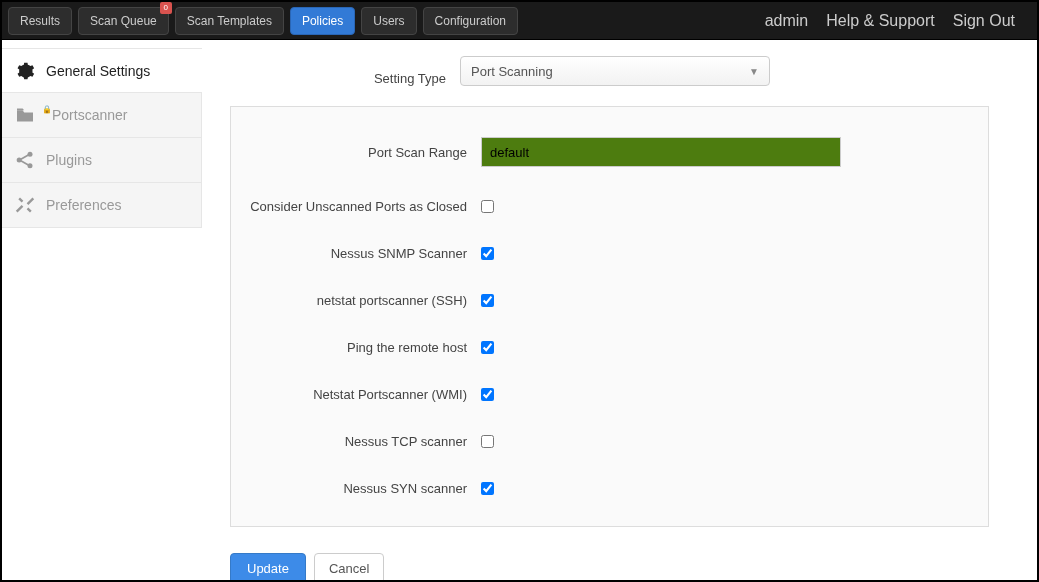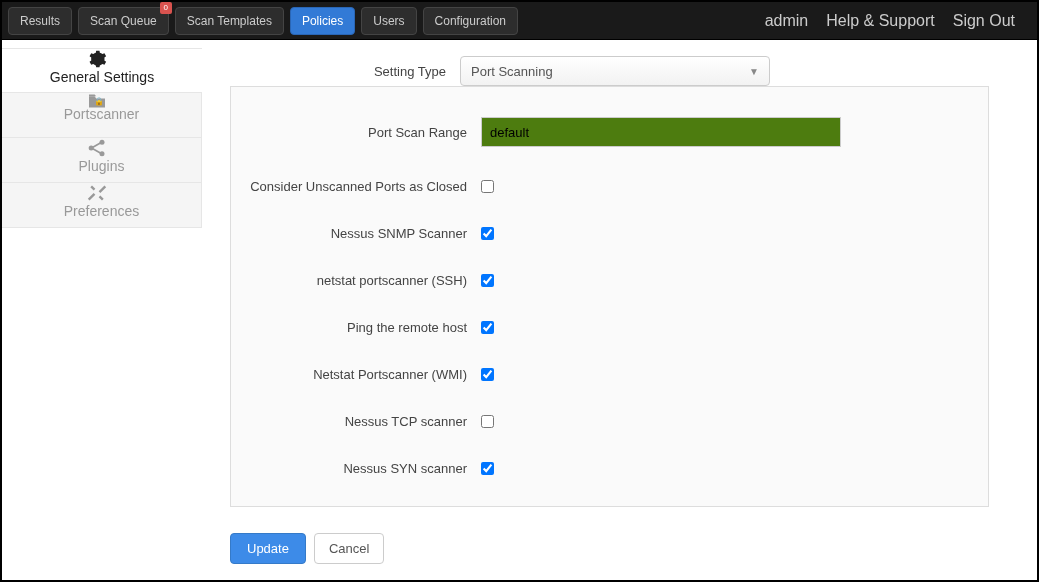--- a/index.html
+++ b/index.html
@@ -82,21 +82,20 @@
       align-items: center;
       height: 45px;
       padding: 0 12px;
       border: 1px solid #e6e6e6;
       border-left: none;
       margin-bottom: 0;
       cursor: pointer;
       color: #999;
       font-size: 14px;
       border-top: none;
-      flex-direction: column;
     }
     .sidebar-item:first-child {
       border-top: 1px solid #e6e6e6;
     }
     .sidebar-item.active {
       background: #fff;
       color: #222;
       border-right: none;
     }
     .sidebar-item:not(.active) {
@@ -113,21 +112,22 @@
       font-size: 8px;
       margin-left: -4px;
       margin-top: -12px;
     }
     .main {
       flex: 1;
       padding: 16px 48px 16px 28px;
     }
     .setting-type-row {
       display: flex;
-      align-items: center;
+      align-items: flex-end;
+      margin-bottom: 20px;
     }
     .label-col {
       width: 230px;
       text-align: right;
       padding-right: 14px;
       font-size: 13px;
       color: #444;
     }
     .select-wrap {
       position: relative;

